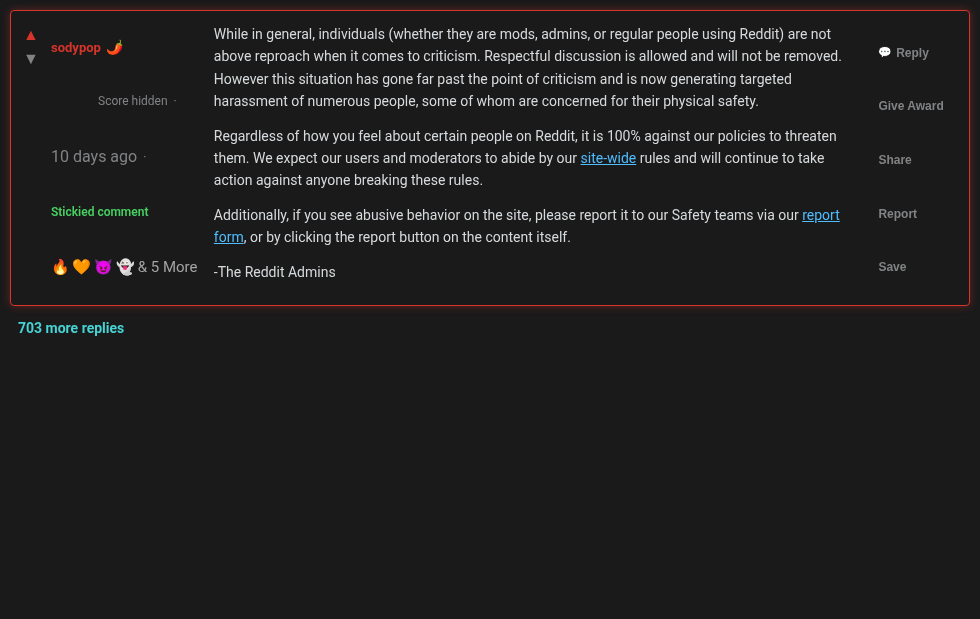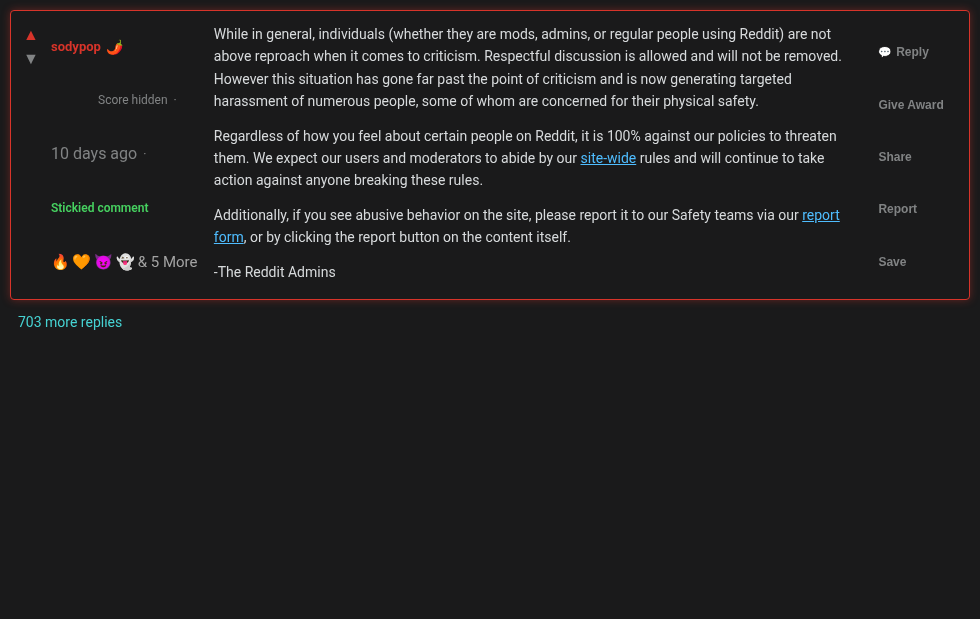--- a/index.html
+++ b/index.html
@@ -109,21 +109,21 @@
       font-size: 14px;
       line-height: 1.6;
       color: #d7dadc;
     }
 
     .comment-text p {
       margin-bottom: 12px;
     }
 
     .comment-text p:last-child {
-      margin-bottom: 4px;
+      margin-bottom: 10px;
     }
 
     .link {
       color: #4fbdff;
       text-decoration: underline;
     }
 
     .comment-actions {
       display: flex;
       align-items: center;
@@ -146,21 +146,21 @@
       gap: 4px;
     }
 
     .chat-icon {
       font-size: 11px;
     }
 
     .more-replies {
       color: #46d3d3;
       font-size: 14px;
-      font-weight: 400;
+      font-weight: 700;
       padding: 14px 8px 4px 8px;
       cursor: pointer;
       text-decoration: none;
     }
   </style>
 </head>
 <body>
 
 <div class="comment-container">
   <div class="vote-column">

